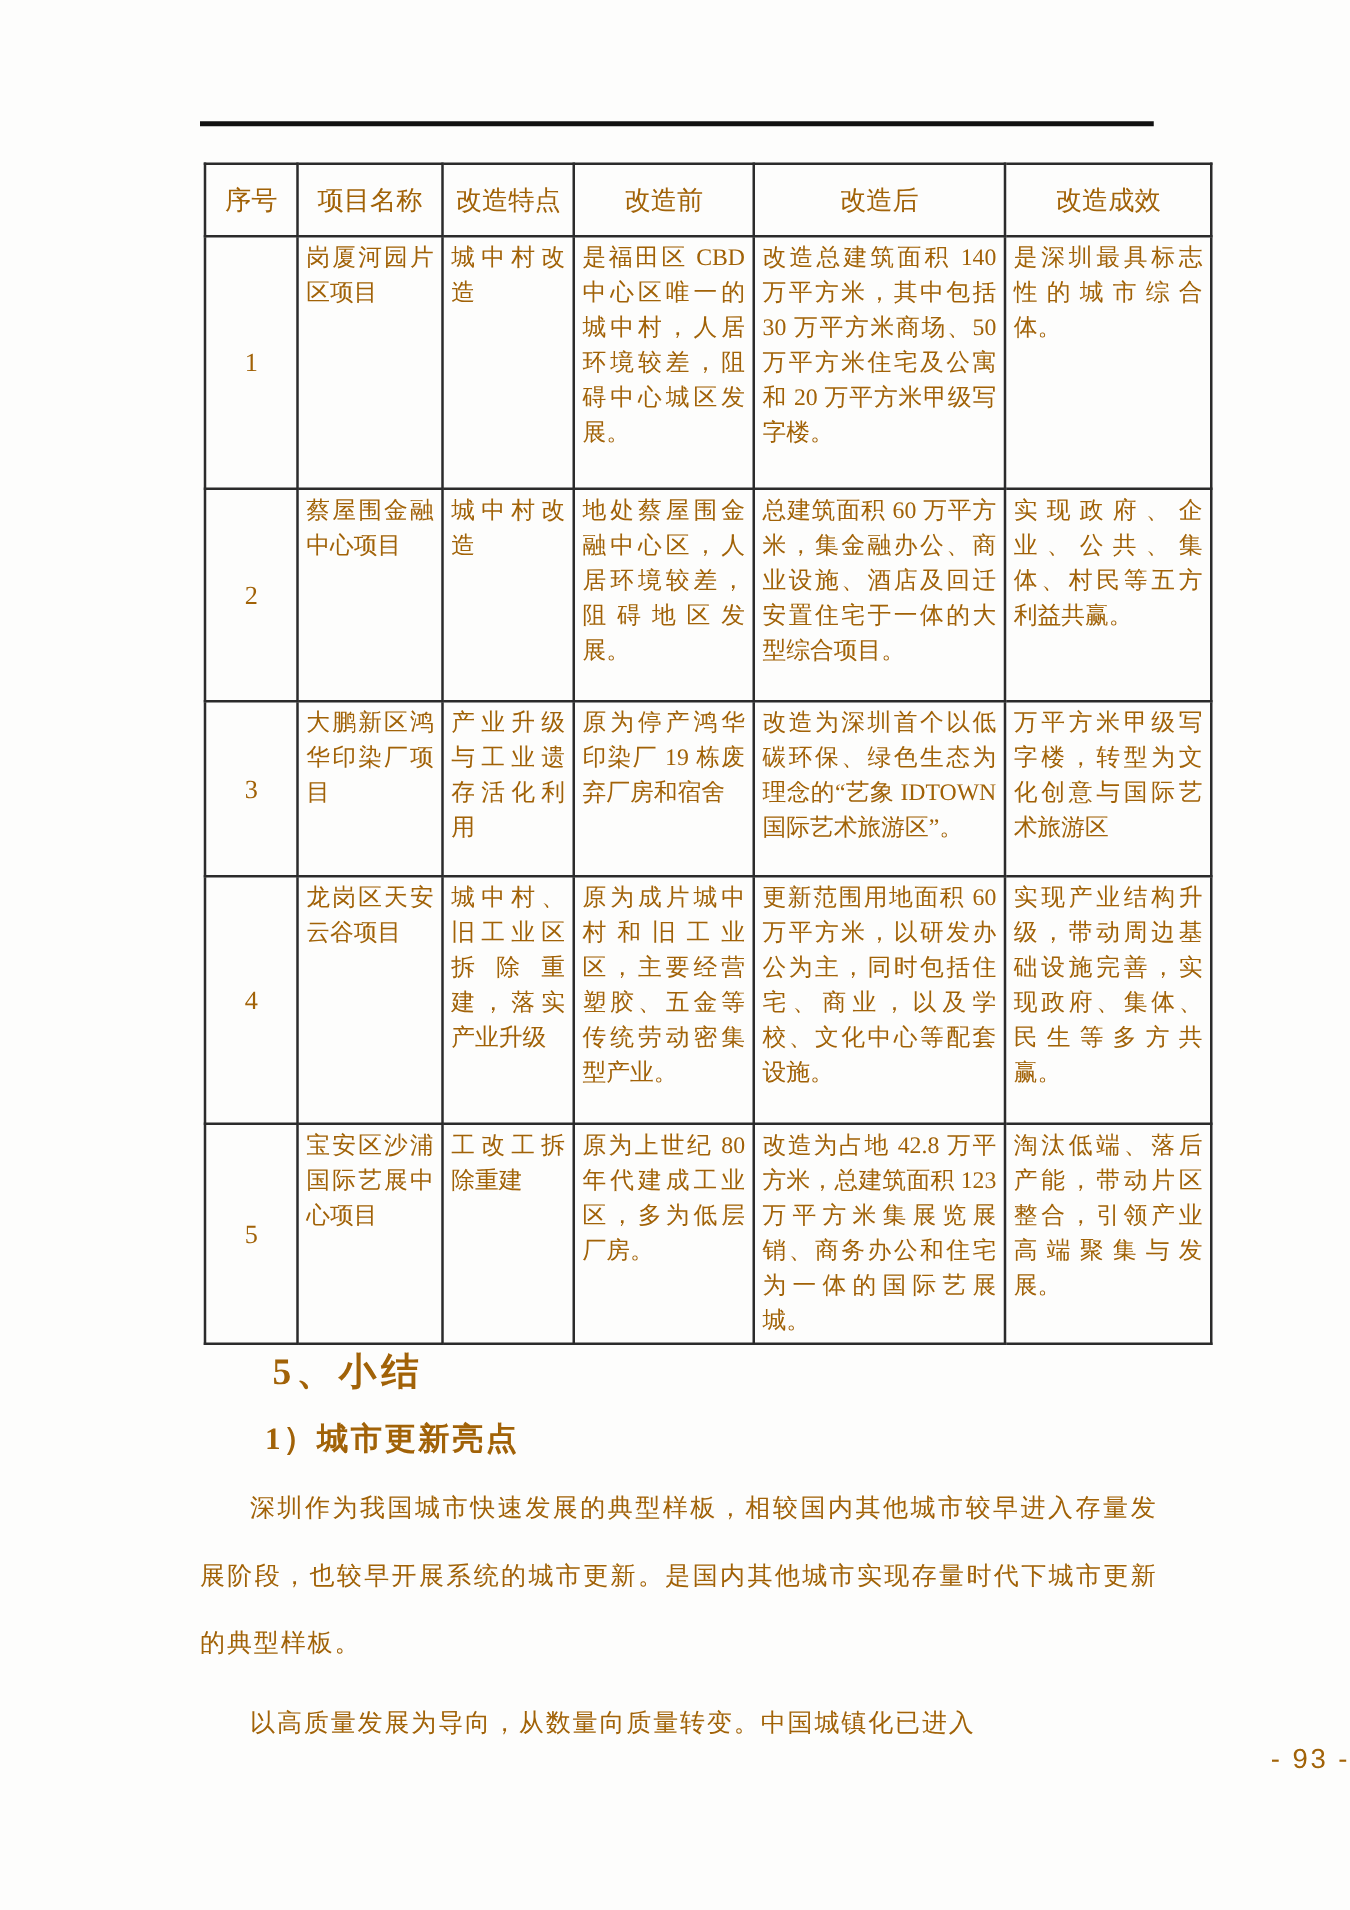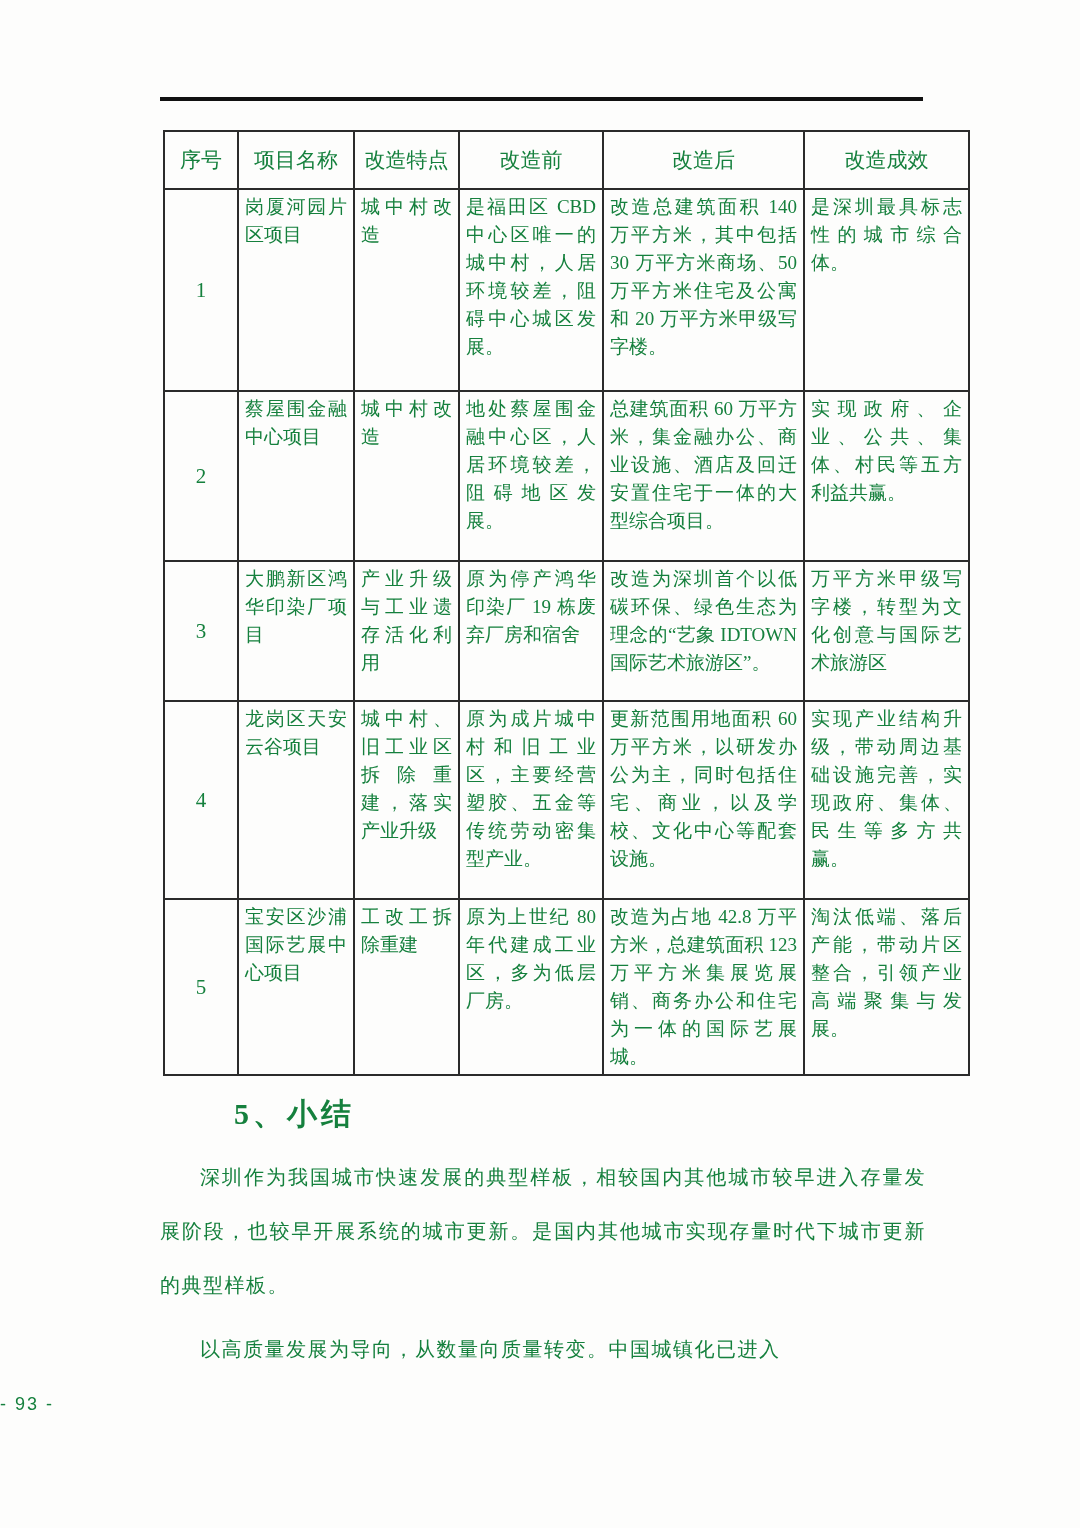--- a/index.html
+++ b/index.html
@@ -5,21 +5,21 @@
   html, body {
     margin: 0;
     padding: 0;
     background: #ffffff;
   }
   .page {
     position: relative;
     width: 1080px;
     height: 1528px;
     background: #fdfdfc;
-    color: #15803d;
+    color: #a16207;
     font-family: "Liberation Serif", "DejaVu Serif", serif;
     overflow: hidden;
   }
   .top-rule {
     position: absolute;
     left: 160px;
     top: 97px;
     width: 763px;
     height: 4px;
     background: #111111;
@@ -64,21 +64,21 @@
   tr.row-4 { height: 198px; }
   tr.row-5 { height: 165px; }
 
   .summary {
     position: absolute;
     left: 160px;
     top: 1078px;
     width: 766px;
   }
   .section-heading {
-    margin: 16px;
+    margin: 0;
     padding-left: 58px;
     font-size: 30px;
     line-height: 40px;
     font-weight: bold;
     letter-spacing: 4px;
   }
   .sub-heading {
     margin: 16px 0 0 0;
     padding-left: 52px;
     font-size: 25px;
@@ -91,22 +91,22 @@
     line-height: 54px;
     letter-spacing: 1.5px;
     text-indent: 2em;
     text-align: justify;
   }
   .page-number {
     position: absolute;
     left: 0;
     top: 1394px;
     width: 100%;
-    text-align: left;
-    font-size: 18px;
+    text-align: right;
+    font-size: 22px;
     letter-spacing: 2px;
     font-family: "Liberation Sans", "DejaVu Sans", sans-serif;
   }
 </style>
 </head>
 <body>
 
 <div class="page">
 
   <div class="top-rule"></div>
@@ -172,19 +172,20 @@
         <td>工改工拆除重建</td>
         <td>原为上世纪 80 年代建成工业区，多为低层厂房。</td>
         <td>改造为占地 42.8 万平方米，总建筑面积 123 万平方米集展览展销、商务办公和住宅为一体的国际艺展城。</td>
         <td>淘汰低端、落后产能，带动片区整合，引领产业高端聚集与发展。</td>
       </tr>
     </tbody>
   </table>
 
   <div class="summary">
     <h2 class="section-heading">5、小结</h2>
+    <h3 class="sub-heading">1）城市更新亮点</h3>
     <p class="body-para">深圳作为我国城市快速发展的典型样板，相较国内其他城市较早进入存量发展阶段，也较早开展系统的城市更新。是国内其他城市实现存量时代下城市更新的典型样板。</p>
     <p class="body-para">以高质量发展为导向，从数量向质量转变。中国城镇化已进入</p>
   </div>
 
   <div class="page-number">- 93 -</div>
 
 </div>
 
 </body></html>

